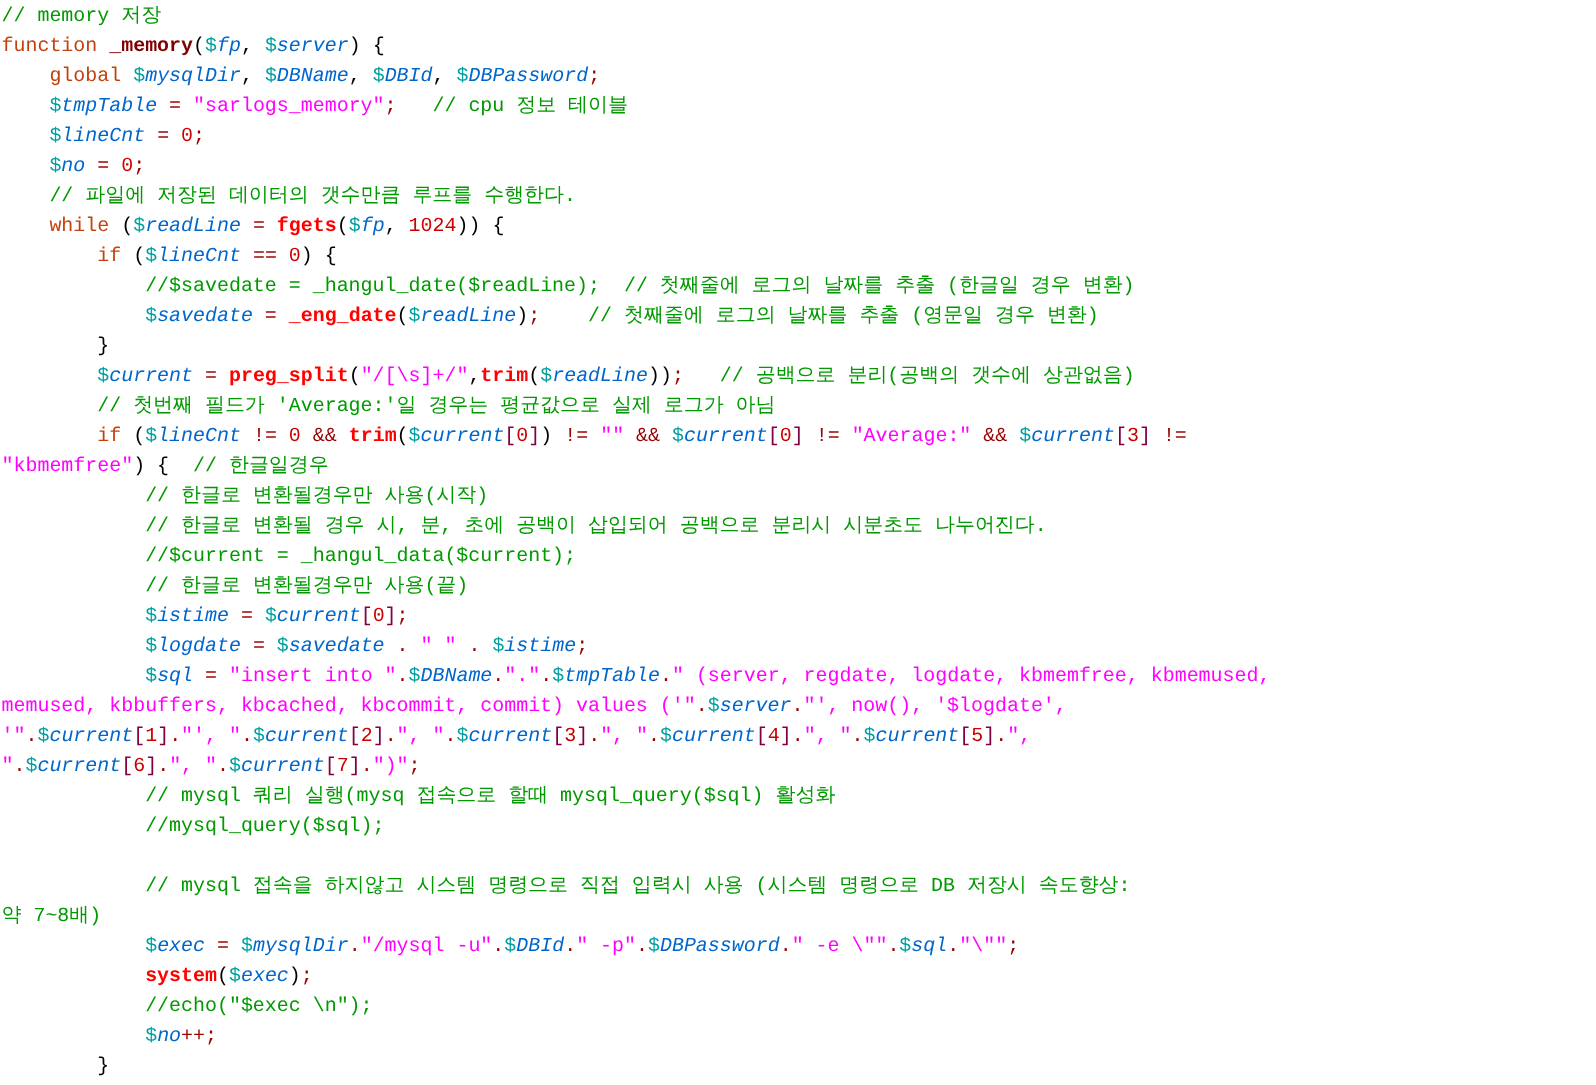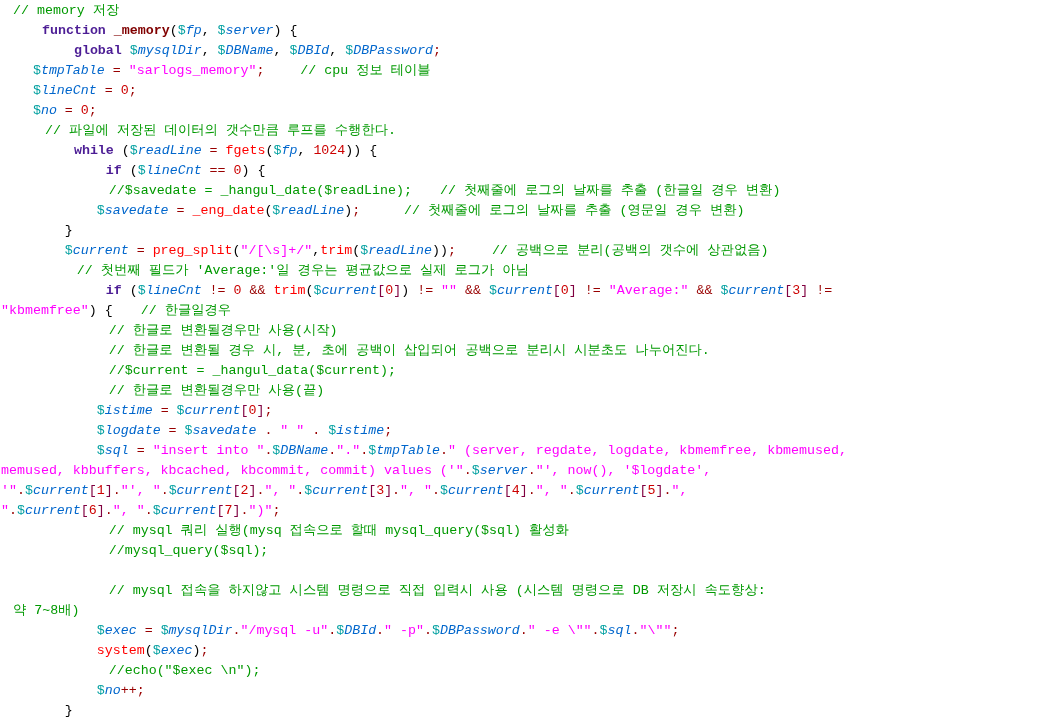--- a/index.html
+++ b/index.html
@@ -23,27 +23,27 @@
     letter-spacing: 0px;
     color: #000000;
   }
   .ln {
     display: block;
     height: 20px;
     white-space: pre;
   }
   
   .t-plain   { color: #000000; }
-  .t-kw      { color: #4c1d95; font-weight: bold; margin-left: 41px; }
+  .t-kw      { color: #c2410c; font-weight: normal; }
   .t-fnname  { color: #800000; font-weight: bold; }
-  .t-builtin { color: #FF0000; font-weight: normal; }
+  .t-builtin { color: #FF0000; font-weight: bold; }
   .t-var     { color: #0066CC; font-style: italic; }
   .t-sig     { color: #00A0A0; }
   .t-str     { color: #FF00FF; }
-  .t-com     { color: #009900; padding-left: 12px; }
+  .t-com     { color: #009900; }
   .t-num     { color: #CC0000; }
   .t-op      { color: #990000; }
   .t-punc    { color: #000000; }
   .t-brack   { color: #800040; }
   .t-semi    { color: #990000; }
 </style>
 </head>
 <body>
 
 <div id="code-listing"><span class="ln"><span class="t-com">// memory 저장</span></span><span class="ln"><span class="t-kw">function</span><span class="t-plain"> </span><span class="t-fnname">_memory</span><span class="t-punc">(</span><span class="t-sig">$</span><span class="t-var">fp</span><span class="t-punc">, </span><span class="t-sig">$</span><span class="t-var">server</span><span class="t-punc">) {</span></span><span class="ln"><span class="t-plain">    </span><span class="t-kw">global</span><span class="t-plain"> </span><span class="t-sig">$</span><span class="t-var">mysqlDir</span><span class="t-punc">, </span><span class="t-sig">$</span><span class="t-var">DBName</span><span class="t-punc">, </span><span class="t-sig">$</span><span class="t-var">DBId</span><span class="t-punc">, </span><span class="t-sig">$</span><span class="t-var">DBPassword</span><span class="t-semi">;</span></span><span class="ln"><span class="t-plain">    </span><span class="t-sig">$</span><span class="t-var">tmpTable</span><span class="t-plain"> </span><span class="t-op">=</span><span class="t-plain"> </span><span class="t-str">"sarlogs_memory"</span><span class="t-semi">;</span><span class="t-plain">   </span><span class="t-com">// cpu 정보 테이블</span></span><span class="ln"><span class="t-plain">    </span><span class="t-sig">$</span><span class="t-var">lineCnt</span><span class="t-plain"> </span><span class="t-op">=</span><span class="t-plain"> </span><span class="t-num">0</span><span class="t-semi">;</span></span><span class="ln"><span class="t-plain">    </span><span class="t-sig">$</span><span class="t-var">no</span><span class="t-plain"> </span><span class="t-op">=</span><span class="t-plain"> </span><span class="t-num">0</span><span class="t-semi">;</span></span><span class="ln"><span class="t-plain">    </span><span class="t-com">// 파일에 저장된 데이터의 갯수만큼 루프를 수행한다.</span></span><span class="ln"><span class="t-plain">    </span><span class="t-kw">while</span><span class="t-plain"> </span><span class="t-punc">(</span><span class="t-sig">$</span><span class="t-var">readLine</span><span class="t-plain"> </span><span class="t-op">=</span><span class="t-plain"> </span><span class="t-builtin">fgets</span><span class="t-punc">(</span><span class="t-sig">$</span><span class="t-var">fp</span><span class="t-punc">, </span><span class="t-num">1024</span><span class="t-punc">)) {</span></span><span class="ln"><span class="t-plain">        </span><span class="t-kw">if</span><span class="t-plain"> </span><span class="t-punc">(</span><span class="t-sig">$</span><span class="t-var">lineCnt</span><span class="t-plain"> </span><span class="t-op">==</span><span class="t-plain"> </span><span class="t-num">0</span><span class="t-punc">) {</span></span><span class="ln"><span class="t-plain">            </span><span class="t-com">//$savedate = _hangul_date($readLine);</span><span class="t-plain">  </span><span class="t-com">// 첫째줄에 로그의 날짜를 추출 (한글일 경우 변환)</span></span><span class="ln"><span class="t-plain">            </span><span class="t-sig">$</span><span class="t-var">savedate</span><span class="t-plain"> </span><span class="t-op">=</span><span class="t-plain"> </span><span class="t-builtin">_eng_date</span><span class="t-punc">(</span><span class="t-sig">$</span><span class="t-var">readLine</span><span class="t-punc">)</span><span class="t-semi">;</span><span class="t-plain">    </span><span class="t-com">// 첫째줄에 로그의 날짜를 추출 (영문일 경우 변환)</span></span><span class="ln"><span class="t-plain">        </span><span class="t-punc">}</span></span><span class="ln"><span class="t-plain">        </span><span class="t-sig">$</span><span class="t-var">current</span><span class="t-plain"> </span><span class="t-op">=</span><span class="t-plain"> </span><span class="t-builtin">preg_split</span><span class="t-punc">(</span><span class="t-str">"/[\s]+/"</span><span class="t-punc">,</span><span class="t-builtin">trim</span><span class="t-punc">(</span><span class="t-sig">$</span><span class="t-var">readLine</span><span class="t-punc">))</span><span class="t-semi">;</span><span class="t-plain">   </span><span class="t-com">// 공백으로 분리(공백의 갯수에 상관없음)</span></span><span class="ln"><span class="t-plain">        </span><span class="t-com">// 첫번째 필드가 'Average:'일 경우는 평균값으로 실제 로그가 아님</span></span><span class="ln"><span class="t-plain">        </span><span class="t-kw">if</span><span class="t-plain"> </span><span class="t-punc">(</span><span class="t-sig">$</span><span class="t-var">lineCnt</span><span class="t-plain"> </span><span class="t-op">!=</span><span class="t-plain"> </span><span class="t-num">0</span><span class="t-plain"> </span><span class="t-op">&amp;&amp;</span><span class="t-plain"> </span><span class="t-builtin">trim</span><span class="t-punc">(</span><span class="t-sig">$</span><span class="t-var">current</span><span class="t-brack">[</span><span class="t-num">0</span><span class="t-brack">]</span><span class="t-punc">)</span><span class="t-plain"> </span><span class="t-op">!=</span><span class="t-plain"> </span><span class="t-str">""</span><span class="t-plain"> </span><span class="t-op">&amp;&amp;</span><span class="t-plain"> </span><span class="t-sig">$</span><span class="t-var">current</span><span class="t-brack">[</span><span class="t-num">0</span><span class="t-brack">]</span><span class="t-plain"> </span><span class="t-op">!=</span><span class="t-plain"> </span><span class="t-str">"Average:"</span><span class="t-plain"> </span><span class="t-op">&amp;&amp;</span><span class="t-plain"> </span><span class="t-sig">$</span><span class="t-var">current</span><span class="t-brack">[</span><span class="t-num">3</span><span class="t-brack">]</span><span class="t-plain"> </span><span class="t-op">!=</span></span><span class="ln"><span class="t-str">"kbmemfree"</span><span class="t-punc">) {</span><span class="t-plain">  </span><span class="t-com">// 한글일경우</span></span><span class="ln"><span class="t-plain">            </span><span class="t-com">// 한글로 변환될경우만 사용(시작)</span></span><span class="ln"><span class="t-plain">            </span><span class="t-com">// 한글로 변환될 경우 시, 분, 초에 공백이 삽입되어 공백으로 분리시 시분초도 나누어진다.</span></span><span class="ln"><span class="t-plain">            </span><span class="t-com">//$current = _hangul_data($current);</span></span><span class="ln"><span class="t-plain">            </span><span class="t-com">// 한글로 변환될경우만 사용(끝)</span></span><span class="ln"><span class="t-plain">            </span><span class="t-sig">$</span><span class="t-var">istime</span><span class="t-plain"> </span><span class="t-op">=</span><span class="t-plain"> </span><span class="t-sig">$</span><span class="t-var">current</span><span class="t-brack">[</span><span class="t-num">0</span><span class="t-brack">]</span><span class="t-semi">;</span></span><span class="ln"><span class="t-plain">            </span><span class="t-sig">$</span><span class="t-var">logdate</span><span class="t-plain"> </span><span class="t-op">=</span><span class="t-plain"> </span><span class="t-sig">$</span><span class="t-var">savedate</span><span class="t-plain"> </span><span class="t-op">.</span><span class="t-plain"> </span><span class="t-str">" "</span><span class="t-plain"> </span><span class="t-op">.</span><span class="t-plain"> </span><span class="t-sig">$</span><span class="t-var">istime</span><span class="t-semi">;</span></span><span class="ln"><span class="t-plain">            </span><span class="t-sig">$</span><span class="t-var">sql</span><span class="t-plain"> </span><span class="t-op">=</span><span class="t-plain"> </span><span class="t-str">"insert into "</span><span class="t-op">.</span><span class="t-sig">$</span><span class="t-var">DBName</span><span class="t-op">.</span><span class="t-str">"."</span><span class="t-op">.</span><span class="t-sig">$</span><span class="t-var">tmpTable</span><span class="t-op">.</span><span class="t-str">" (server, regdate, logdate, kbmemfree, kbmemused,</span></span><span class="ln"><span class="t-str">memused, kbbuffers, kbcached, kbcommit, commit) values ('"</span><span class="t-op">.</span><span class="t-sig">$</span><span class="t-var">server</span><span class="t-op">.</span><span class="t-str">"', now(), '$logdate',</span></span><span class="ln"><span class="t-str">'"</span><span class="t-op">.</span><span class="t-sig">$</span><span class="t-var">current</span><span class="t-brack">[</span><span class="t-num">1</span><span class="t-brack">]</span><span class="t-op">.</span><span class="t-str">"', "</span><span class="t-op">.</span><span class="t-sig">$</span><span class="t-var">current</span><span class="t-brack">[</span><span class="t-num">2</span><span class="t-brack">]</span><span class="t-op">.</span><span class="t-str">", "</span><span class="t-op">.</span><span class="t-sig">$</span><span class="t-var">current</span><span class="t-brack">[</span><span class="t-num">3</span><span class="t-brack">]</span><span class="t-op">.</span><span class="t-str">", "</span><span class="t-op">.</span><span class="t-sig">$</span><span class="t-var">current</span><span class="t-brack">[</span><span class="t-num">4</span><span class="t-brack">]</span><span class="t-op">.</span><span class="t-str">", "</span><span class="t-op">.</span><span class="t-sig">$</span><span class="t-var">current</span><span class="t-brack">[</span><span class="t-num">5</span><span class="t-brack">]</span><span class="t-op">.</span><span class="t-str">",</span></span><span class="ln"><span class="t-str">"</span><span class="t-op">.</span><span class="t-sig">$</span><span class="t-var">current</span><span class="t-brack">[</span><span class="t-num">6</span><span class="t-brack">]</span><span class="t-op">.</span><span class="t-str">", "</span><span class="t-op">.</span><span class="t-sig">$</span><span class="t-var">current</span><span class="t-brack">[</span><span class="t-num">7</span><span class="t-brack">]</span><span class="t-op">.</span><span class="t-str">")"</span><span class="t-semi">;</span></span><span class="ln"><span class="t-plain">            </span><span class="t-com">// mysql 쿼리 실행(mysq 접속으로 할때 mysql_query($sql) 활성화</span></span><span class="ln"><span class="t-plain">            </span><span class="t-com">//mysql_query($sql);</span></span><span class="ln">&nbsp;</span><span class="ln"><span class="t-plain">            </span><span class="t-com">// mysql 접속을 하지않고 시스템 명령으로 직접 입력시 사용 (시스템 명령으로 DB 저장시 속도향상:</span></span><span class="ln"><span class="t-com">약 7~8배)</span></span><span class="ln"><span class="t-plain">            </span><span class="t-sig">$</span><span class="t-var">exec</span><span class="t-plain"> </span><span class="t-op">=</span><span class="t-plain"> </span><span class="t-sig">$</span><span class="t-var">mysqlDir</span><span class="t-op">.</span><span class="t-str">"/mysql -u"</span><span class="t-op">.</span><span class="t-sig">$</span><span class="t-var">DBId</span><span class="t-op">.</span><span class="t-str">" -p"</span><span class="t-op">.</span><span class="t-sig">$</span><span class="t-var">DBPassword</span><span class="t-op">.</span><span class="t-str">" -e \""</span><span class="t-op">.</span><span class="t-sig">$</span><span class="t-var">sql</span><span class="t-op">.</span><span class="t-str">"\""</span><span class="t-semi">;</span></span><span class="ln"><span class="t-plain">            </span><span class="t-builtin">system</span><span class="t-punc">(</span><span class="t-sig">$</span><span class="t-var">exec</span><span class="t-punc">)</span><span class="t-semi">;</span></span><span class="ln"><span class="t-plain">            </span><span class="t-com">//echo("$exec \n");</span></span><span class="ln"><span class="t-plain">            </span><span class="t-sig">$</span><span class="t-var">no</span><span class="t-op">++</span><span class="t-semi">;</span></span><span class="ln"><span class="t-plain">        </span><span class="t-punc">}</span></span><span class="ln"></span></div>

